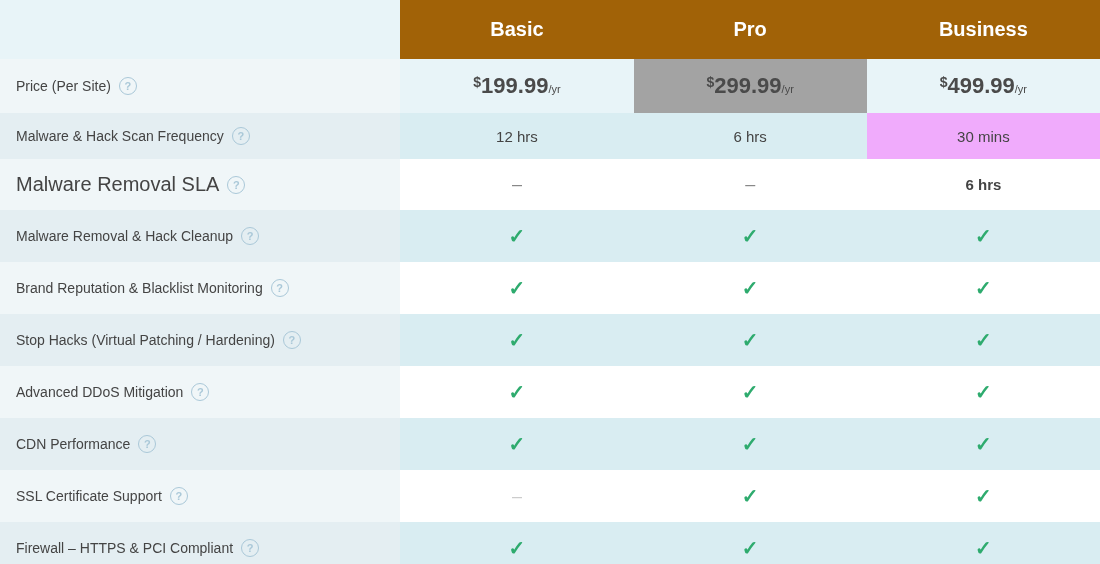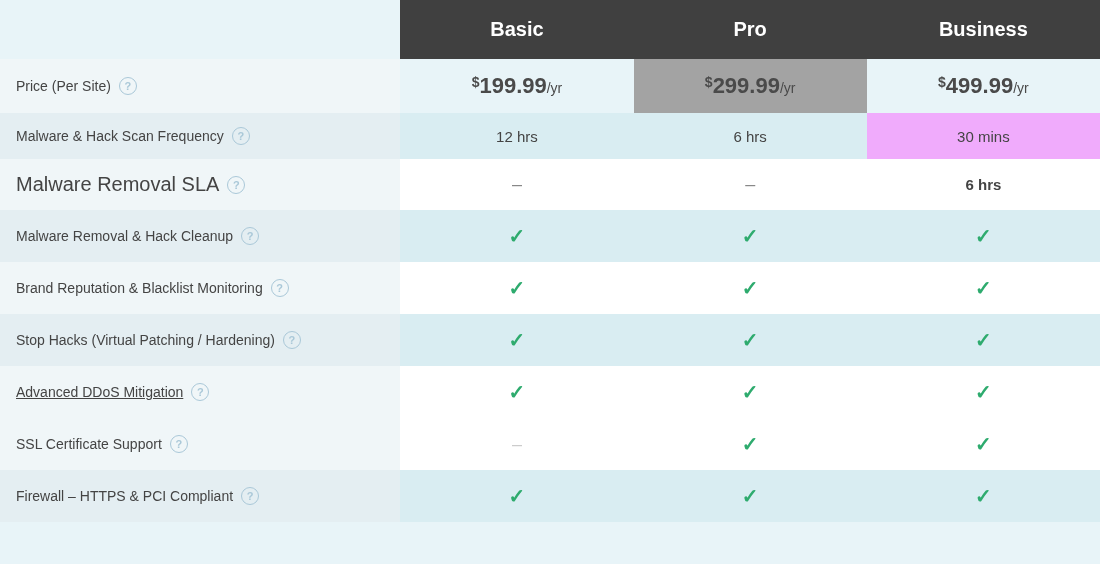--- a/index.html
+++ b/index.html
@@ -15,21 +15,21 @@
       background: #e8f4f8;
     }
     table {
       width: 100%;
       border-collapse: collapse;
     }
     col.feature-col { width: 400px; }
     col.plan-col { width: 233px; }
 
     thead th {
-      background: #404040;
+      background: #a16207;
       color: #fff;
       font-size: 20px;
       font-weight: bold;
       padding: 18px 10px;
       text-align: center;
     }
     thead th.empty-header {
       background: #e8f4f8;
     }
 
@@ -79,21 +79,21 @@
       font-weight: bold;
       color: #4a4a4a;
     }
     .price-sup {
       font-size: 14px;
       font-weight: bold;
       vertical-align: super;
       color: #4a4a4a;
     }
     .price-period {
-      font-size: 14px;
+      font-size: 11px;
       color: #4a4a4a;
       font-weight: normal;
     }
     .check-mark {
       color: #2eab6e;
       font-size: 20px;
       font-weight: bold;
     }
     .dash-mark {
       color: #888;
@@ -192,27 +192,38 @@
         <span class="info-icon">?</span>
       </div>
     </td>
           <td class="plan-cell" style="background: rgb(217, 237, 242);"><span class="check-mark">✓</span></td>
           <td class="plan-cell" style="background: rgb(217, 237, 242);"><span class="check-mark">✓</span></td>
           <td class="plan-cell" style="background: rgb(217, 237, 242);"><span class="check-mark">✓</span></td>
         </tr>
         <tr>
           <td class="feature-td" style="background: rgb(240, 246, 248);">
       <div class="feature-inner">
-        <span style="color:#444;font-size:14px;text-decoration:underline;">Advanced DDoS Mitigation</span>
-        <span class="info-icon">?</span>
-      </div>
-    </td>
-          <td class="plan-cell" style="background: rgb(255, 255, 255);"><span class="check-mark">✓</span></td>
-          <td class="plan-cell" style="background: rgb(255, 255, 255);"><span class="check-mark">✓</span></td>
-          <td class="plan-cell" style="background: rgb(255, 255, 255);"><span class="check-mark">✓</span></td>
+        <span style="color:#444;font-size:14px;">Advanced DDoS Mitigation</span>
+        <span class="info-icon">?</span>
+      </div>
+    </td>
+          <td class="plan-cell" style="background: rgb(255, 255, 255);"><span class="check-mark">✓</span></td>
+          <td class="plan-cell" style="background: rgb(255, 255, 255);"><span class="check-mark">✓</span></td>
+          <td class="plan-cell" style="background: rgb(255, 255, 255);"><span class="check-mark">✓</span></td>
+        </tr>
+        <tr>
+          <td class="feature-td" style="background: rgb(228, 238, 242);">
+      <div class="feature-inner">
+        <span style="color:#444;font-size:14px;">CDN Performance</span>
+        <span class="info-icon">?</span>
+      </div>
+    </td>
+          <td class="plan-cell" style="background: rgb(217, 237, 242);"><span class="check-mark">✓</span></td>
+          <td class="plan-cell" style="background: rgb(217, 237, 242);"><span class="check-mark">✓</span></td>
+          <td class="plan-cell" style="background: rgb(217, 237, 242);"><span class="check-mark">✓</span></td>
         </tr>
         <tr>
           <td class="feature-td" style="background: rgb(240, 246, 248);">
       <div class="feature-inner">
         <span style="color:#444;font-size:14px;">SSL Certificate Support</span>
         <span class="info-icon">?</span>
       </div>
     </td>
           <td class="plan-cell" style="background: rgb(255, 255, 255);"><span class="dash-mark" style="color:#ccc;">–</span></td>
           <td class="plan-cell" style="background: rgb(255, 255, 255);"><span class="check-mark">✓</span></td>

